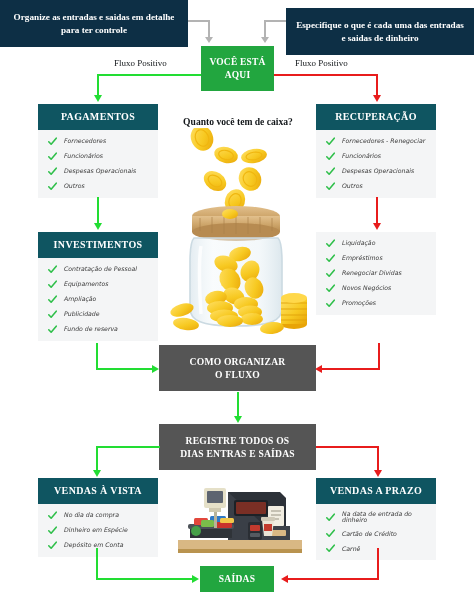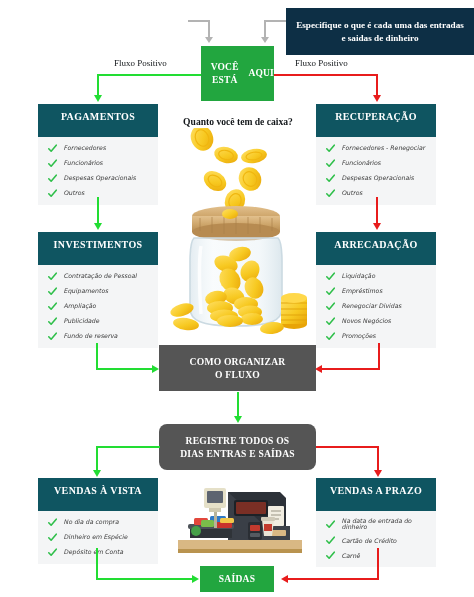--- a/index.html
+++ b/index.html
@@ -40,43 +40,44 @@
   }
   .banner-left  { left: 0;   width: 188px; }
   .banner-right { right: 0;  width: 188px; margin-top: 8px; }
 
   
   .here-box {
     position: absolute;
     left: 201px;
     top: 46px;
     width: 73px;
-    height: 55px;
+    height: 45px;
     background: #22a63f;
     color: #ffffff;
     display: flex;
+    flex-direction: column;
     align-items: center;
     justify-content: center;
     font-weight: bold;
     font-size: 9.5px;
     line-height: 1.35;
     text-align: center;
     letter-spacing: .2px;
   }
 
   
   .card { position: absolute; }
   .card-head {
     background: #0f5561;
     color: #ffffff;
     font-weight: bold;
     font-size: 10px;
     letter-spacing: .35px;
     text-align: center;
-    padding: 7px 4px 15px;
+    padding: 7px 4px 8px;
     box-sizing: border-box;
   }
   .card-body {
     background: #f4f5f6;
     padding: 7px 6px 7px 10px;
     box-sizing: border-box;
   }
   .li {
     display: flex;
     align-items: center;
@@ -168,20 +169,23 @@
   .jar-wrap { position: absolute; left: 168px; top: 128px; width: 140px; height: 212px; }
 
   
   .reg-wrap { position: absolute; left: 176px; top: 478px; width: 128px; height: 82px; }
 </style>
 </head>
 <body>
 
 <div class="stage">
 
+  <div class="banner banner-left">
+    <span>Organize as entradas e saidas em detalhe para ter controle</span>
+  </div>
   <div class="banner banner-right">
     <span>Especifique o que é cada uma das entradas e saidas de dinheiro</span>
   </div>
 
   <div class="conn h grey-l" style="left:188px; top:20px; width:22px;"></div>
   <div class="conn v grey-l" style="left:208px; top:20px; height:18px;"></div>
   <div class="arrow arrow-down-grey" style="left:205px; top:37px;"></div>
 
   <div class="conn h grey-l" style="left:264px; top:20px; width:22px;"></div>
   <div class="conn v grey-l" style="left:264px; top:20px; height:18px;"></div>
@@ -325,21 +329,20 @@
             <svg width="9" height="9" viewBox="0 0 12 12">
               <path d="M1 6.3 L4.2 9.6 L11 1.6" stroke="#2fbf4a" stroke-width="2.1" fill="none" stroke-linecap="round" stroke-linejoin="round"></path>
             </svg>
           </span>
         <span>Fundo de reserva</span>
       </div>
     </div>
   </div>
 
   <div class="card" style="left:316px; top:232px; width:120px;">
-    <div class="card-head">ARRECADAÇÃO</div>
     <div class="card-body">
       <div class="li">
         <span class="check">
             <svg width="9" height="9" viewBox="0 0 12 12">
               <path d="M1 6.3 L4.2 9.6 L11 1.6" stroke="#2fbf4a" stroke-width="2.1" fill="none" stroke-linecap="round" stroke-linejoin="round"></path>
             </svg>
           </span>
         <span>Liquidação</span>
       </div>
       <div class="li">
@@ -475,21 +478,21 @@
   <div class="arrow arrow-left-red" style="left:315px; top:364.5px;"></div>
 
   <div class="grey-box" style="left:159px; top:345px; width:157px; height:46px; flex-direction:column;">
     <span>COMO ORGANIZAR</span>
     <span>O FLUXO</span>
   </div>
 
   <div class="conn v green" style="left:237px; top:392px; height:25px;"></div>
   <div class="arrow arrow-down-green" style="left:233.5px; top:416px;"></div>
 
-  <div class="grey-box" style="left:159px; top:424px; width:157px; height:46px; flex-direction:column;border-radius:8px;">
+  <div class="grey-box" style="left:159px; top:424px; width:157px; height:46px; flex-direction:column;">
     <span>REGISTRE TODOS OS</span>
     <span>DIAS ENTRAS E SAÍDAS</span>
   </div>
 
   <div class="conn h green" style="left:96px; top:446px; width:64px;"></div>
   <div class="conn v green" style="left:96px; top:446px; height:25px;"></div>
   <div class="arrow arrow-down-green" style="left:92.5px; top:470px;"></div>
 
   <div class="conn h red" style="left:316px; top:446px; width:63px;"></div>
   <div class="conn v red" style="left:377px; top:446px; height:25px;"></div>

